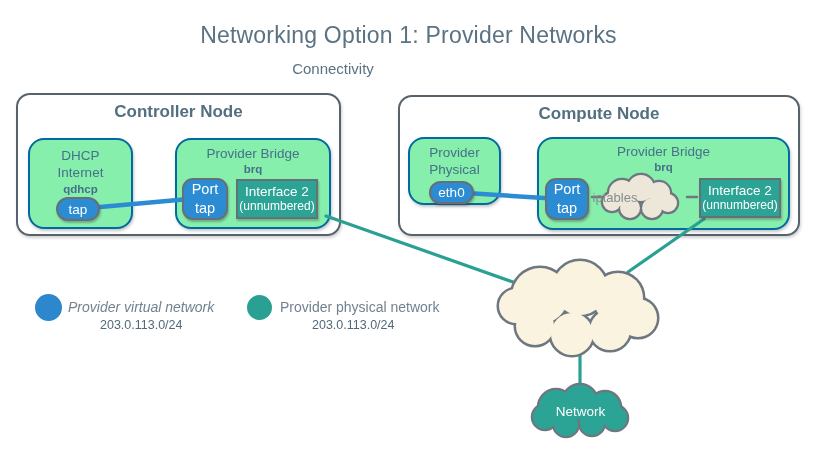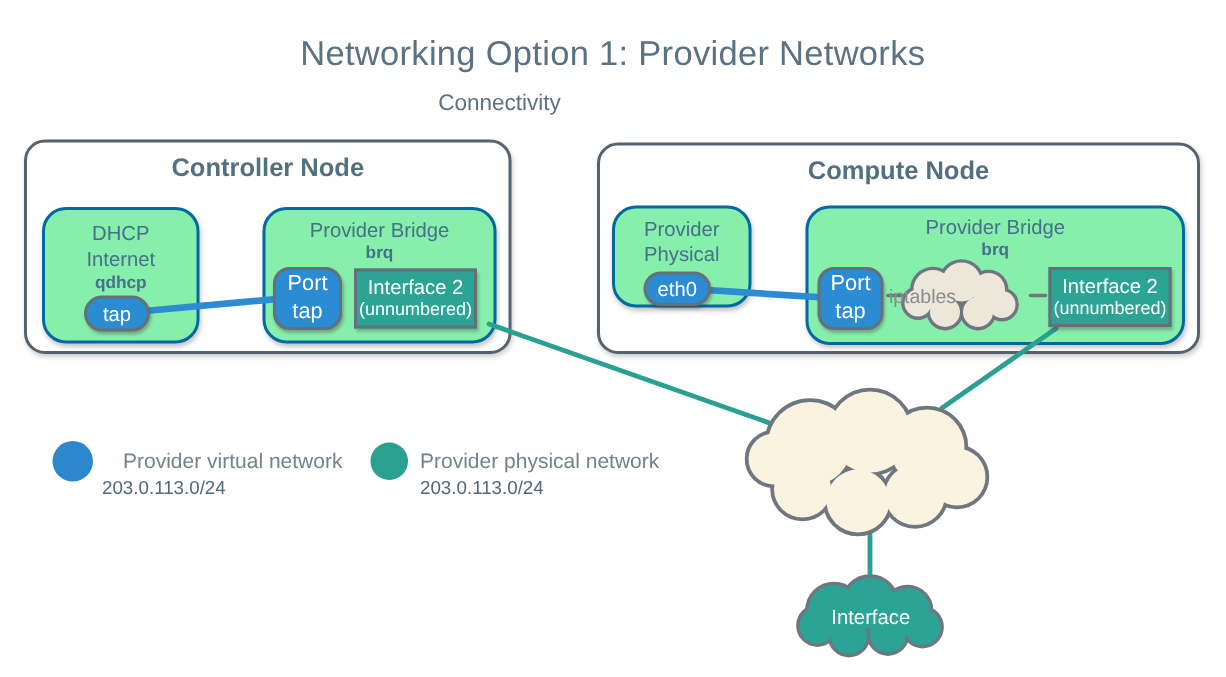--- a/index.html
+++ b/index.html
@@ -54,23 +54,23 @@
   .cloud-text { z-index:4; text-align:center; pointer-events:none; }
   .txt-phys { left:503px; top:281px; width:160px; font-size:13.5px; line-height:1.34; color:#546e7d; }
   .txt-inet { left:528px; top:404px; width:105px; font-size:13.5px; color:#ffffff; }
   .txt-ipt  { left:575px; top:190px; width:80px;  font-size:13px; color:#878c8f; }
 
   
   .legend-dot { border-radius:50%; z-index:2; }
   .dot-virtual  { left:35px;  top:294px; width:27px; height:27px; background:#2d87cd; }
   .dot-physical { left:247px; top:295px; width:25px; height:25px; background:#2aa092; }
   .legend-label { font-size:14px; color:#72828e; z-index:2; }
-  .lbl-virtual  { left:82px;  top:299px; }
+  .lbl-virtual  { left:68px;  top:299px;font-style:italic; }
   .lbl-physical { left:280px; top:299px; }
-  .legend-subnet { font-size:12.5px; color:#52697a; z-index:2; }
+  .legend-subnet { font-size:12.5px; color:#52697a; z-index:2;margin-left:32px; }
   .sub-virtual  { left:68px;  top:318px; }
   .sub-physical { left:280px; top:318px; }
 </style>
 </head>
 <body>
 
 <div class="canvas">
 
   <div class="abs main-title">Networking Option 1: Provider Networks</div>
   <div class="abs sub-title">Connectivity</div>
@@ -206,21 +206,21 @@
   </div>
 
   <div class="pill iface-box iface2">
     <span class="iface-main">Interface 2</span>
     <span class="iface-sub">(unnumbered)</span>
   </div>
 
   <div class="abs cloud-text txt-ipt">iptables</div>
   <div class="abs cloud-text txt-phys">
   </div>
-  <div class="abs cloud-text txt-inet">Interface</div>
+  <div class="abs cloud-text txt-inet">Network</div>
 
   <div class="abs legend-dot dot-virtual"></div>
   <div class="abs legend-label lbl-virtual">Provider virtual network</div>
   <div class="abs legend-subnet sub-virtual">203.0.113.0/24</div>
 
   <div class="abs legend-dot dot-physical"></div>
   <div class="abs legend-label lbl-physical">Provider physical network</div>
   <div class="abs legend-subnet sub-physical">203.0.113.0/24</div>
 
 </div>

